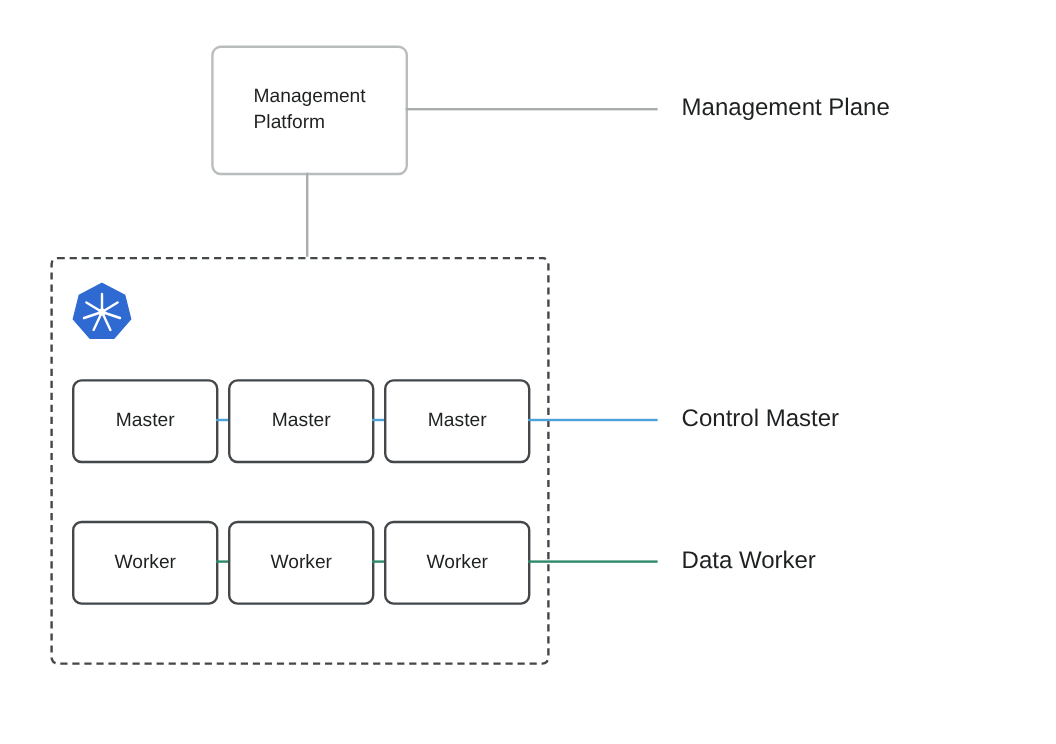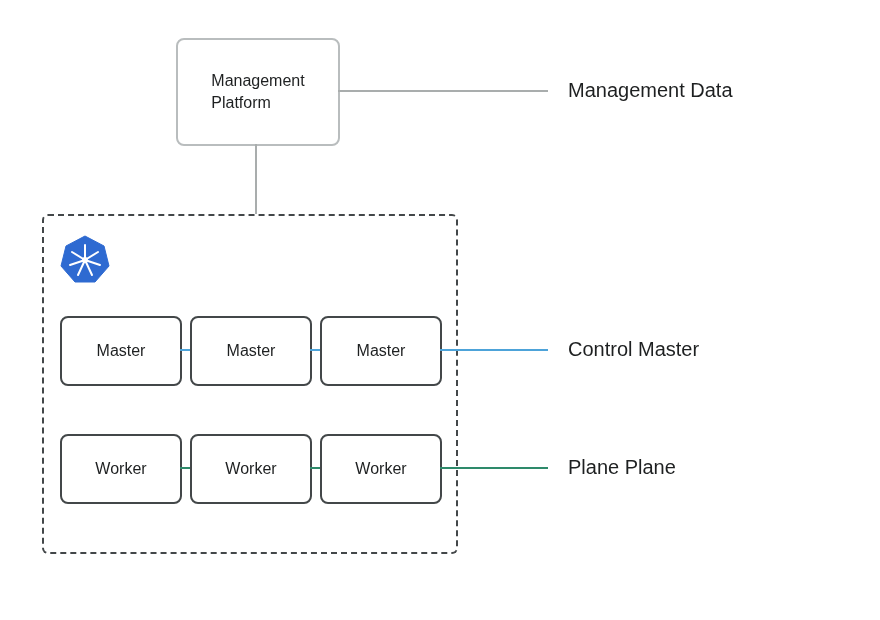--- a/index.html
+++ b/index.html
@@ -18,21 +18,21 @@
 </style>
 </head>
 <body>
 <div class="canvas">
 
 <div class="box mgmt-box" style="left:176px;top:38px">
   <span>Management<br>Platform</span>
 </div>
 
 <div class="conn conn-gray" style="left:338px;top:90px;width:210px;height:2px"></div>
-<div class="plane-label" style="left:568px;top:79px">Management Data</div>
+<div class="plane-label" style="left:568px;top:79px">Management Plane</div>
 
 <div class="conn conn-gray" style="left:255px;top:144px;width:2px;height:70px"></div>
 
 <div class="cluster" style="left:42px;top:214px;width:412px;height:336px"></div>
 
 <div class="k8s-icon" style="left:60px;top:234px">
   <svg width="50" height="50" viewBox="0 0 50 50">
     <polygon points="25,2 44,12 49,32 35,48 15,48 1,32 6,12" fill="#2e6ad1" stroke="#2e6ad1"></polygon>
     <circle cx="25" cy="26" r="3" fill="#fff"></circle>
     <g stroke="#fff" stroke-width="2" stroke-linecap="round">
@@ -70,15 +70,15 @@
       <span>Worker</span>
     </div>
 <div class="box node" style="left:320px;top:434px">
       <span>Worker</span>
     </div>
 
 <div class="conn conn-green" style="left:180px;top:467px;width:10px;height:2px"></div>
 <div class="conn conn-green" style="left:310px;top:467px;width:10px;height:2px"></div>
 
 <div class="conn conn-green" style="left:440px;top:467px;width:108px;height:2px"></div>
-<div class="plane-label" style="left:568px;top:456px">Plane Plane</div>
+<div class="plane-label" style="left:568px;top:456px">Data Worker</div>
 
 </div>
 
 </body></html>

